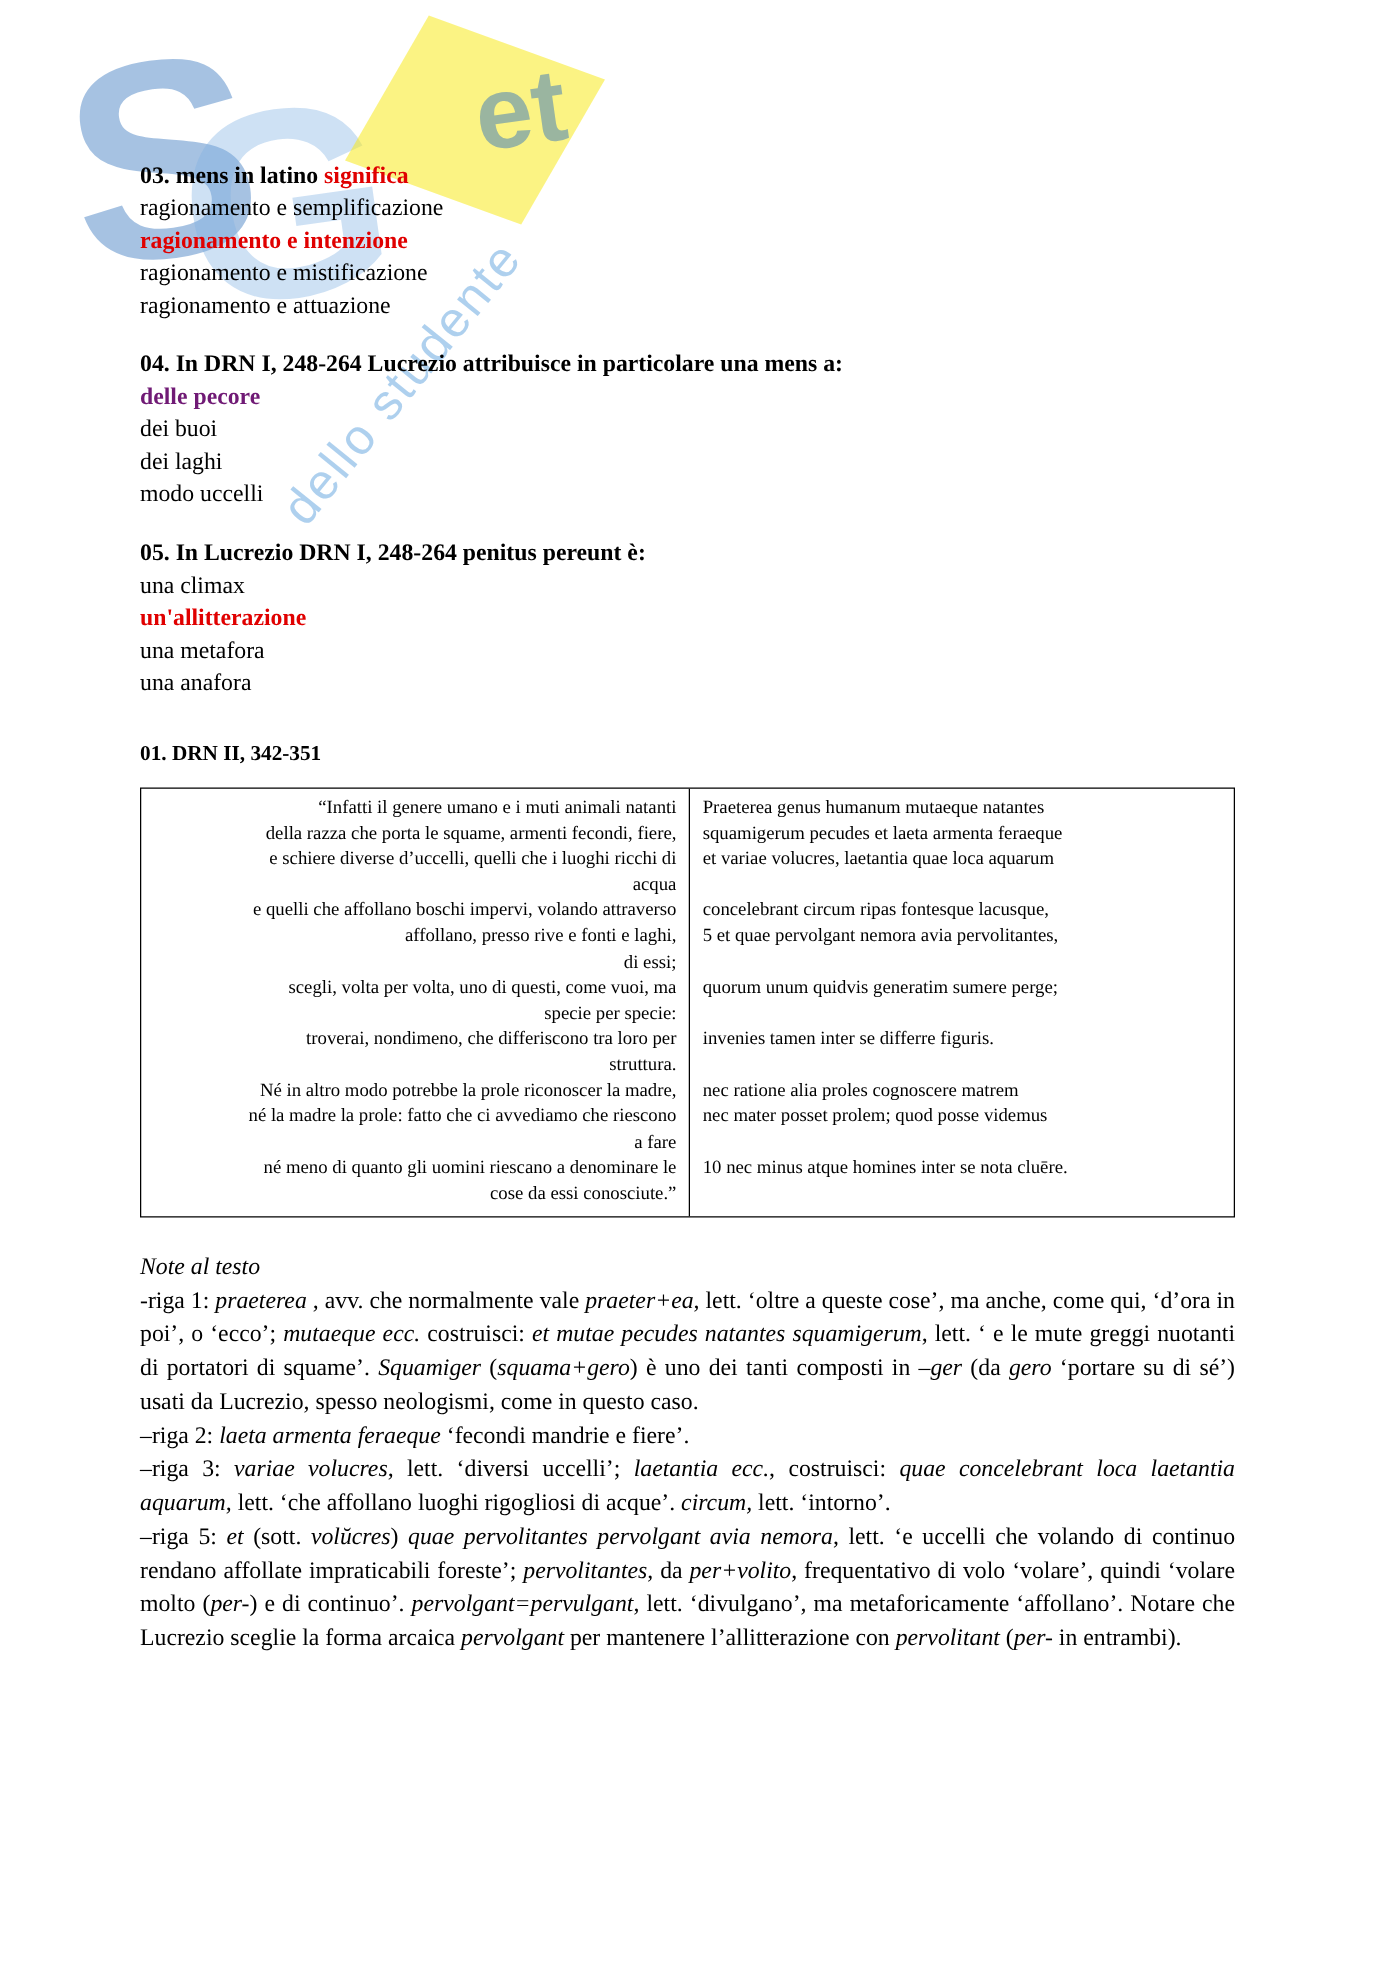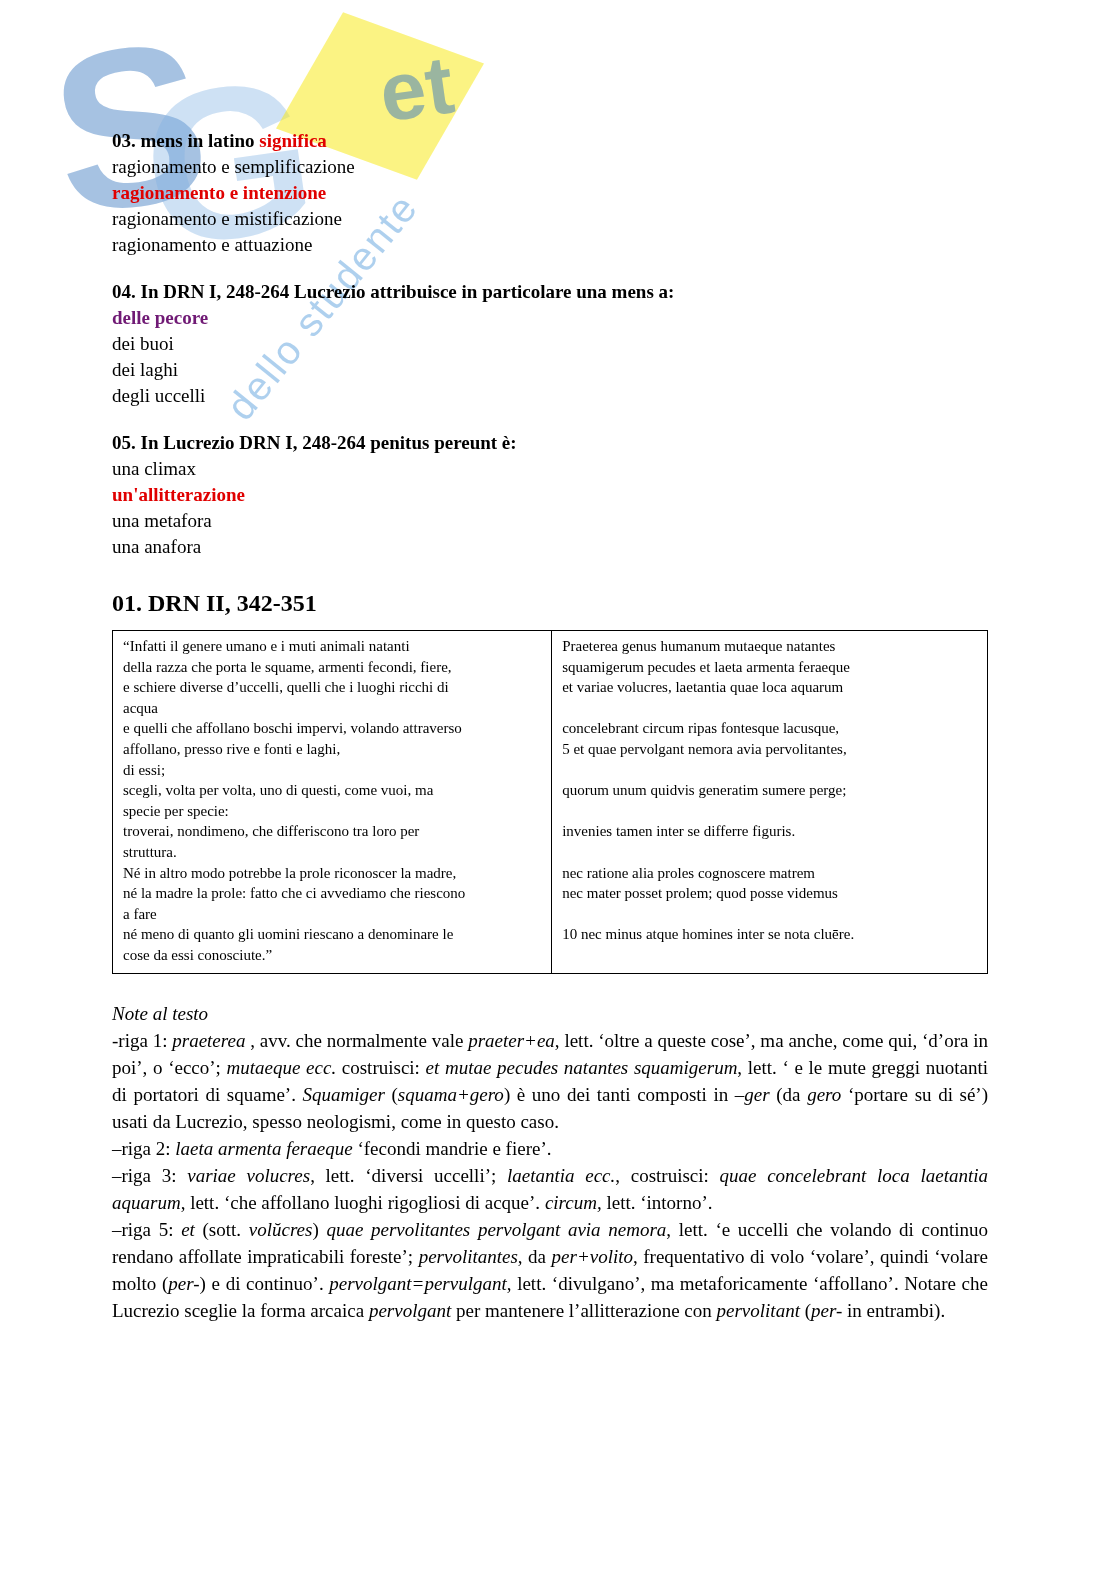--- a/index.html
+++ b/index.html
@@ -18,24 +18,24 @@
   .wm-letter-et{position:absolute;left:330px;top:48px;font-size:82px;font-weight:bold;
                 color:rgba(58,120,190,0.5);transform:rotate(-8deg);line-height:1;}
   .wm-tagline{position:absolute;left:185px;top:392px;font-size:40px;letter-spacing:2px;
               color:rgba(160,200,235,0.85);transform:rotate(-51deg);transform-origin:0 50%;white-space:nowrap;}
   
   .content{position:relative;z-index:1;padding:128px 128px 0 112px;}
   .question{margin-bottom:21px;}
   .q-title{margin:0;font-size:19px;font-weight:bold;line-height:26px;}
   .option{font-size:19px;line-height:26px;}
   .lesson-title{margin:24px 0 0 0;text-align:center;font-size:23px;font-weight:bold;line-height:30px;}
-  .passage-title{margin:30px 0 0 0;font-size:24px;font-weight:bold;line-height:26px;}
+  .passage-title{margin:30px 0 0 0;font-size:17px;font-weight:bold;line-height:26px;}
   .verse-table{display:flex;border:1px solid #000;margin-top:14px;font-size:15px;line-height:20.6px;}
   .vcell{padding:5px 10px 7px 10px;}
-  .vcell-left{width:50.2%;border-right:1px solid #000;}
+  .vcell-left{width:50.2%;border-right:1px solid #000;text-align:right;}
   .vcell-right{width:49.8%;}
   .verse-line{white-space:nowrap;}
   .notes{margin-top:26px;font-size:19px;line-height:27px;}
   .notes-heading{font-style:italic;}
   .note-par{margin:0;text-align:justify;}
 </style>
 </head>
 <body>
 
 <div class="page">
@@ -61,21 +61,21 @@
         </div>
     </section>
 
     <section class="question">
       <h3 class="q-title"><span>04. In DRN I, 248-264 Lucrezio attribuisce in particolare una mens a:</span></h3>
       <div class="options">
 
       <div class="option"><span style="font-weight: bold; color: #701a75;">delle pecore</span></div>
           <div class="option"><span>dei buoi</span></div>
           <div class="option"><span>dei laghi</span></div>
-          <div class="option"><span>degli uccelli</span></div>
+          <div class="option"><span>modo uccelli</span></div>
         </div>
     </section>
 
     <section class="question">
       <h3 class="q-title"><span>05. In Lucrezio DRN I, 248-264 penitus pereunt è:</span></h3>
       <div class="options">
 
       <div class="option"><span>una climax</span></div>
           <div class="option"><span style="font-weight: bold; color: rgb(224, 0, 0);">un'allitterazione</span></div>
           <div class="option"><span>una metafora</span></div>

